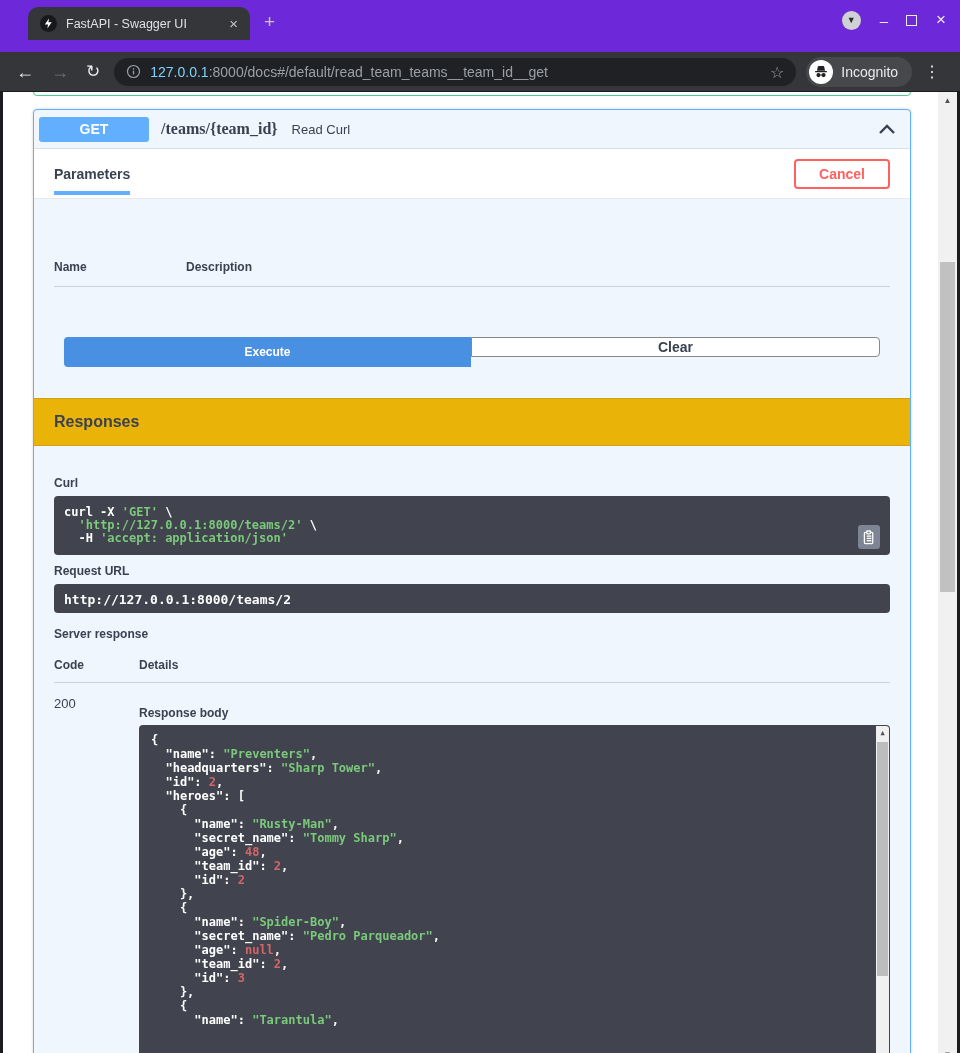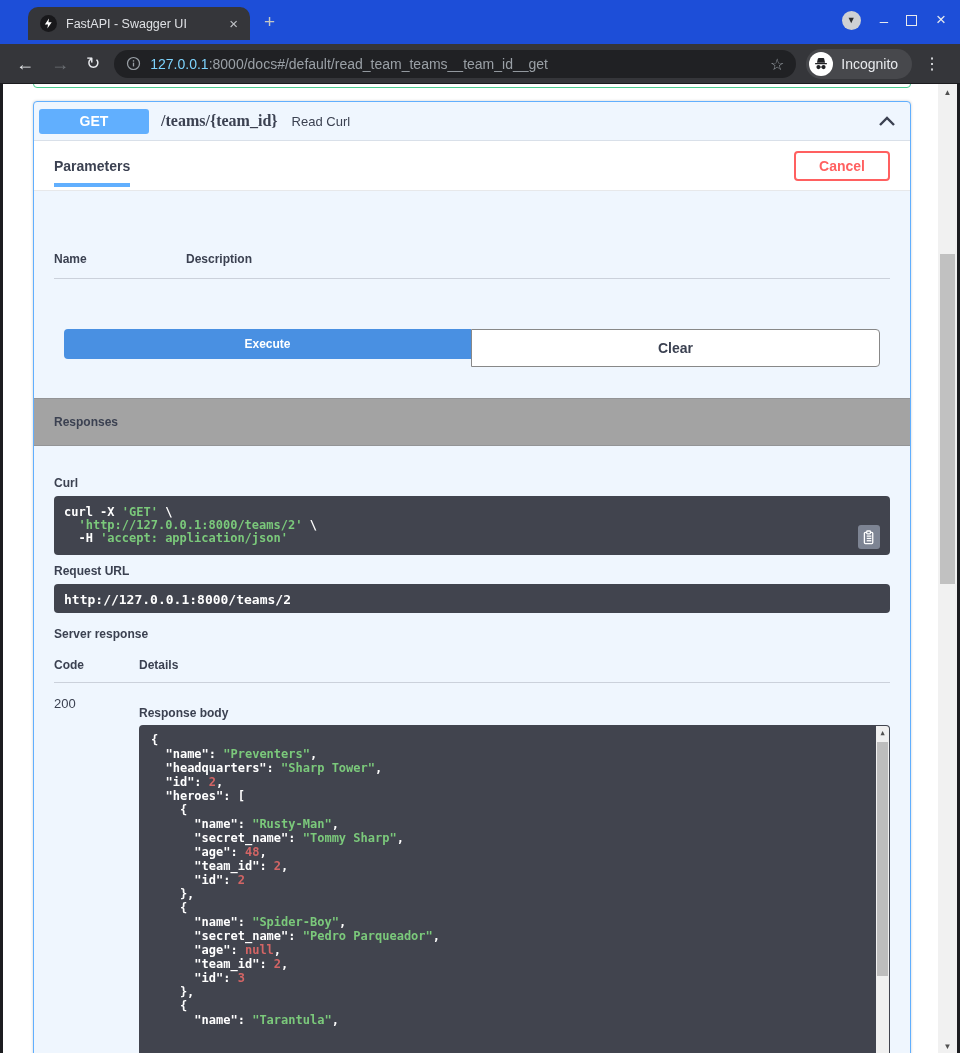--- a/index.html
+++ b/index.html
@@ -1,21 +1,21 @@
 <!DOCTYPE html>
 <html><head>
 <meta charset="utf-8">
 <style>
   * { margin:0; padding:0; box-sizing:border-box; }
   html,body { width:960px; height:1053px; overflow:hidden; background:#fff;
               font-family:"Liberation Sans", sans-serif; }
   .window { position:relative; width:960px; height:1053px; background:#fff; overflow:hidden; }
 
   
-  .titlebar { position:relative; height:44px; background:#1d4ed8; }
+  .titlebar { position:relative; height:52px; background:#6d28d9; }
   .tab { position:absolute; left:28px; top:7px; width:222px; height:33px;
          background:#35363a; border-radius:10px 10px 0 0; display:flex; align-items:center;
          padding:0 8px 0 12px; }
   .favicon { width:17px; height:17px; border-radius:50%; background:#18181b; display:flex;
              align-items:center; justify-content:center; flex:0 0 auto; }
   .tab-title { color:#dfe1e5; font-size:12.5px; margin-left:9px; flex:1; white-space:nowrap;
                overflow:hidden; }
   .tab-close { color:#c0c3c7; font-size:15px; padding:0 4px; cursor:default; }
   .newtab { position:absolute; left:264px; top:12px; color:#c4c7c5; font-size:19px; line-height:19px; }
   .winctl { position:absolute; right:0; top:0; height:40px; display:flex; align-items:center; gap:19px;
@@ -89,25 +89,25 @@
   .ptype { font-family:"DejaVu Sans Mono", monospace; font-weight:bold; font-size:12px; margin-top:7px; }
   .ploc { font-family:"DejaVu Sans Mono", monospace; font-style:italic; font-size:12px;
           color:#888; margin-top:6px; }
   .pinput { margin-top:5px; width:340px; height:35px; border:1px solid #d9d9d9; border-radius:4px;
             background:#fff; font-size:14px; color:#3b4151; padding:0 10px;
             font-family:"Liberation Sans", sans-serif; }
 
   .exec-row { display:flex; margin:50px 30px 0 30px; }
   .exec-btn { flex:1; height:30px; background:#4990e2; border:none; border-radius:4px 0 0 4px;
               color:#fff; font-weight:bold; font-size:12px; }
-  .clear-btn { flex:1; height:38px; background:#fff; border:1px solid #888; border-radius:0 4px 4px 0;
+  .clear-btn { flex:1; height:20px; background:#fff; border:1px solid #888; border-radius:0 4px 4px 0;
                color:#3b4151; font-weight:bold; font-size:14px; }
 
-  .responses-bar { margin-top:31px; height:48px; background:#a3a3a3; display:flex; align-items:center;
-                   padding:0 20px; font-size:12px; font-weight:bold; color:#3b4151;
+  .responses-bar { margin-top:31px; height:48px; background:#eab308; display:flex; align-items:center;
+                   padding:0 20px; font-size:16px; font-weight:bold; color:#3b4151;
                    border-top:1px solid rgba(59,65,81,.15); border-bottom:1px solid rgba(59,65,81,.15); }
   .responses-inner { padding:30px 20px 0 20px; }
   .mini-label { font-size:12px; font-weight:bold; color:#3b4151; }
 
   .codeblock { background:#41444e; border-radius:4px; color:#fff;
                font-family:"DejaVu Sans Mono", monospace; font-weight:bold; }
   .curl-block { position:relative; margin-top:6px; padding:10px; min-height:59px; }
   .curl-block .code-line { height:13px; line-height:13px; font-size:12px; white-space:pre; }
   .copy-btn { position:absolute; right:10px; top:29px; width:22px; height:24px; background:#7d8493;
               border-radius:3px; display:flex; align-items:center; justify-content:center; }

